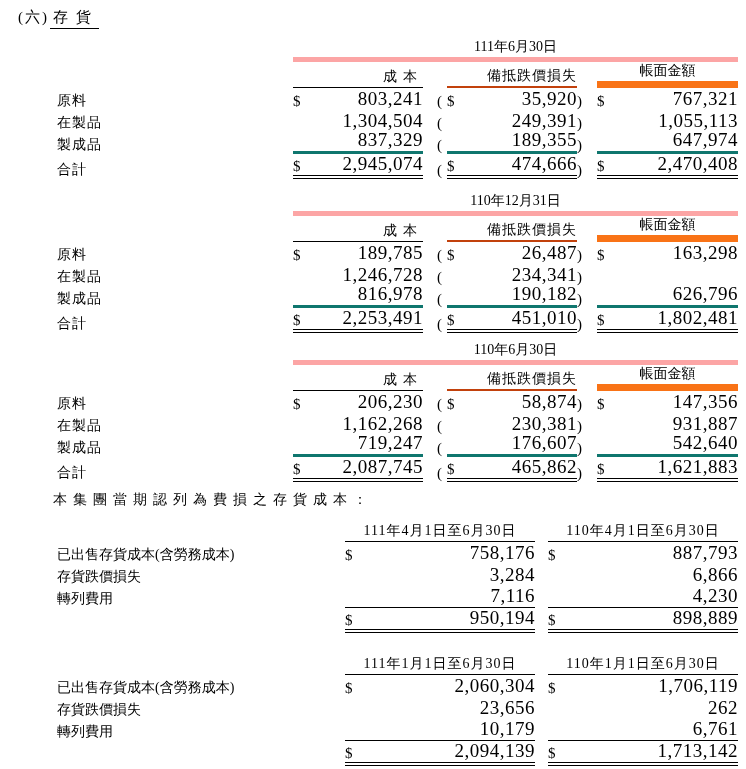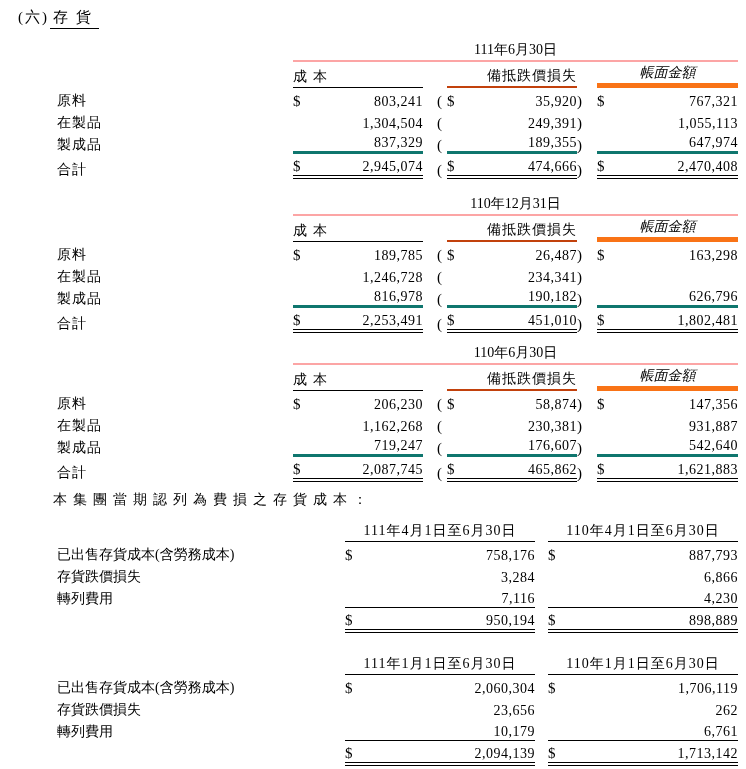--- a/index.html
+++ b/index.html
@@ -11,34 +11,34 @@
   .heading .ttl{display:inline-block;letter-spacing:8px;border-bottom:1px solid #000;
                 padding:0 0 1px 3px;margin-left:1px;}
 
   
   .inv{margin-left:57px;}
   .inv.t1{margin-top:13px}.inv.t2{margin-top:17px}.inv.t3{margin-top:12px}
   .row{display:flex;align-items:flex-end;}
   .lbl{width:236px;letter-spacing:1px;}
   .g1{width:14px}.g2{width:10px}
   .r-date{height:20px;}
-  .datecell{width:445px;text-align:center;border-bottom:2px solid #fca5a5;padding-bottom:1px;}
+  .datecell{width:445px;text-align:center;border-bottom:5px solid #fca5a5;padding-bottom:1px;}
   .r-head{height:26px;}
-  .h1{width:130px;border-bottom:1px solid #000;text-align:left;padding-bottom:1px;}
-  .h3{width:141px;border-bottom:5px solid #f97316;text-align:center;padding-bottom:1px;font-style:italic;}
+  .h1{width:130px;border-bottom:1px solid #000;text-align:right;padding-bottom:1px;}
+  .h3{width:141px;border-bottom:7px solid #f97316;text-align:center;padding-bottom:1px;}
   .c2h{width:150px;display:flex;align-items:flex-end;}
   .hwrap{flex:1;border-bottom:2px solid #c2410c;text-align:right;letter-spacing:1px;padding-bottom:1px;}
   .ls6{letter-spacing:6px;}
   .c1{width:130px;display:flex;align-items:flex-end;}
   .c2{width:150px;display:flex;align-items:flex-end;}
   .c3{width:141px;display:flex;align-items:flex-end;}
   .o,.cl{width:10px;font-size:15px;}
   .wrap{flex:1;display:flex;justify-content:space-between;align-items:flex-end;font-size:15px;}
   .pre{font-size:15px;}
-  .val{font-size:14px;letter-spacing:0.5px;}
+  .val{font-size:19px;letter-spacing:0.5px;}
   .r-data{height:22px;}
   .r-data.u .wrap{border-bottom:3px solid #0f766e;}
   .r-total{height:25px;}
   .r-total .wrap{border-bottom:4px double #000;}
 
   .note{margin:9px 0 0 53px;letter-spacing:6px;height:22px;}
 
   
   .exp{margin-left:57px;}
   .exp.t4{margin-top:5px}.exp.t5{margin-top:18px}

